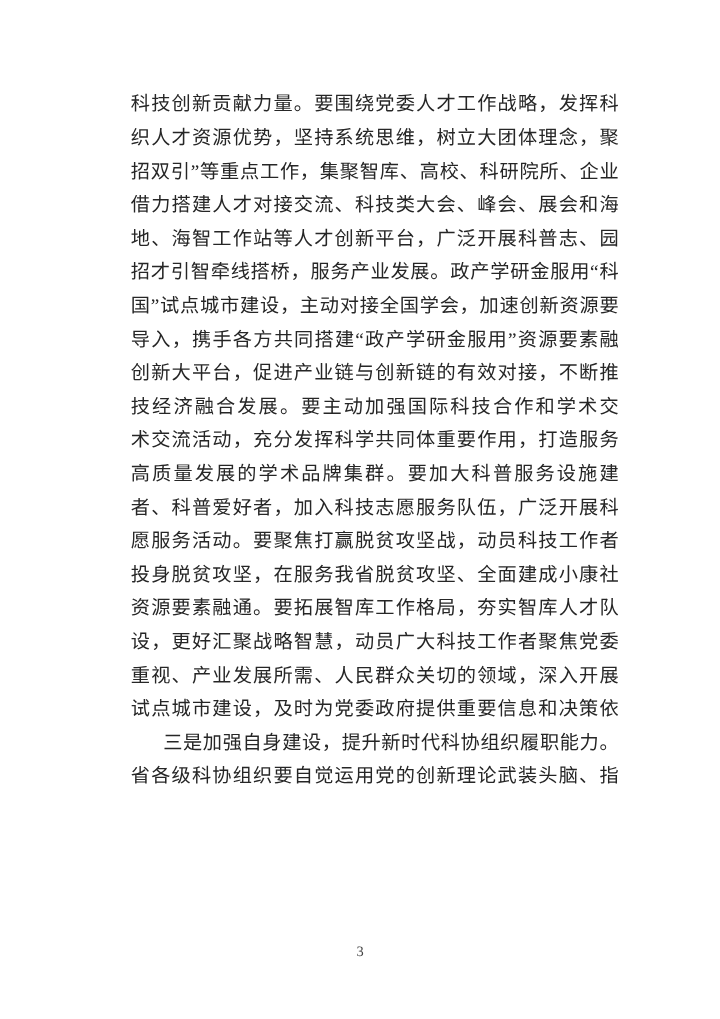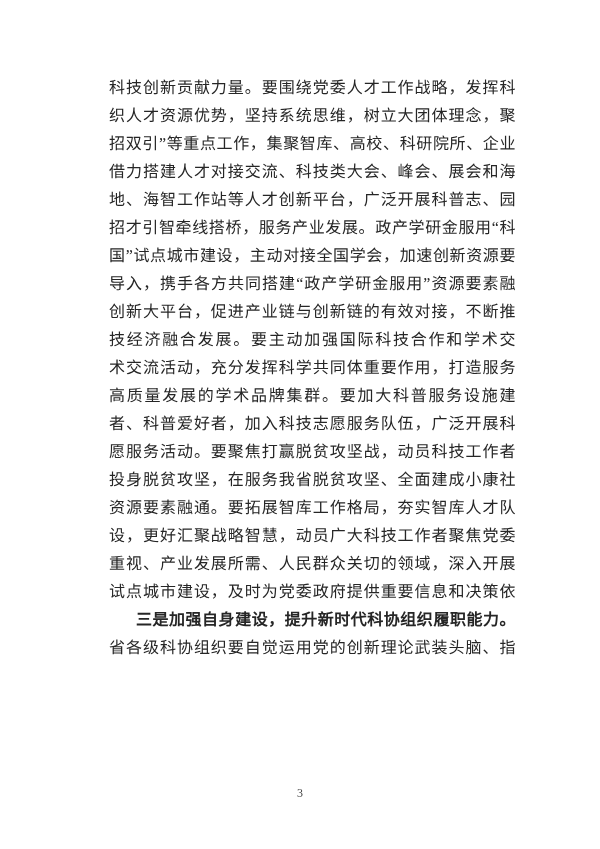--- a/index.html
+++ b/index.html
@@ -30,21 +30,21 @@
     overflow: hidden;
     text-align: justify;
     text-align-last: justify;
     text-justify: inter-character;
     margin-left: 24px;
   }
   .line.lead-line {
     text-indent: 27px;
   }
   .lead-bold {
-    font-weight: bold;
+    font-weight: normal;
     font-family: "Liberation Sans", "DejaVu Sans", sans-serif;
   }
   .page-number {
     position: absolute;
     left: 0;
     right: 0;
     top: 786px;
     text-align: center;
     font-size: 12px;
     line-height: 14px;

